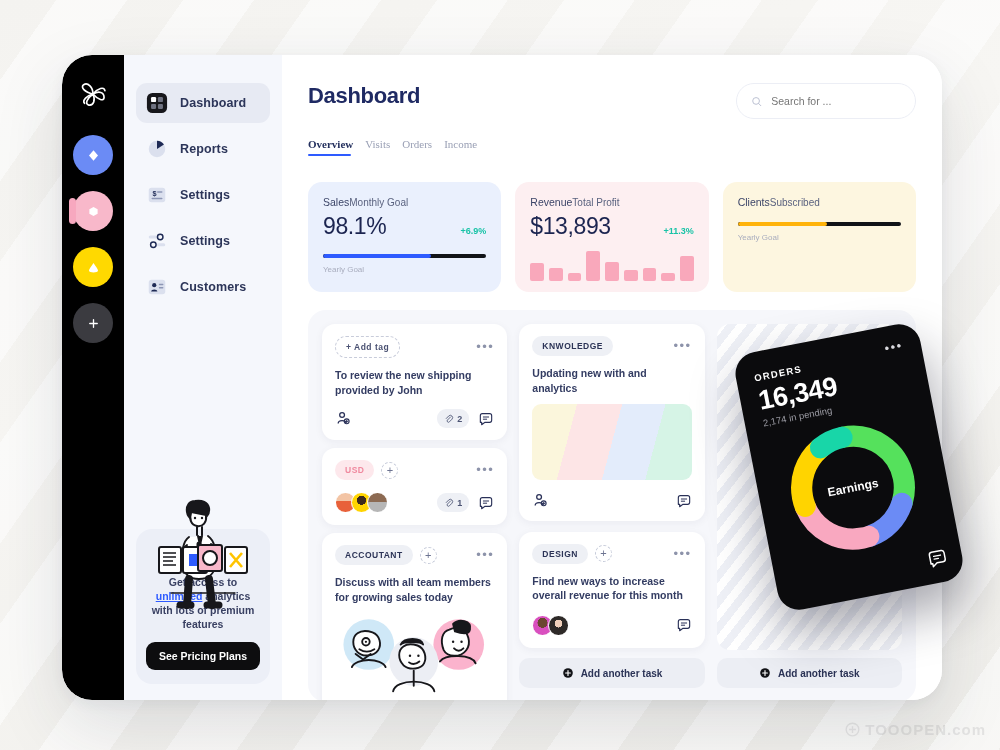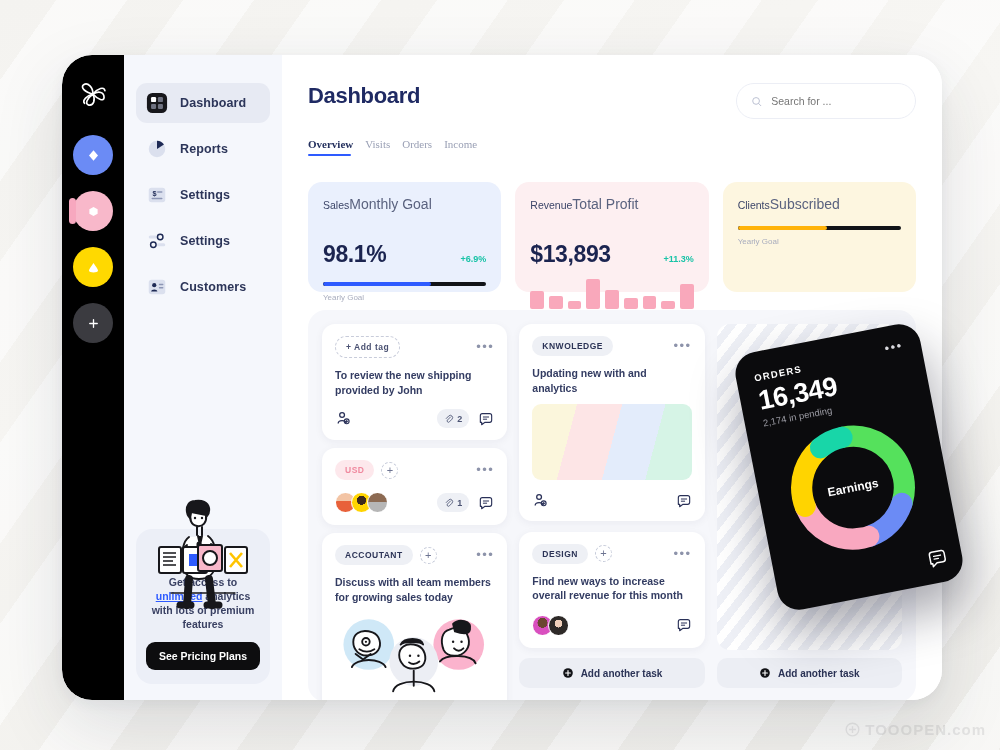--- a/index.html
+++ b/index.html
@@ -125,23 +125,23 @@
   }
 
   
   #stats-row { display: flex; gap: 14px; margin-top: 26px; }
   .stat-card { flex: 1; border-radius: 14px; padding: 14px 15px 13px 15px; height: 110px; position: relative; }
   .stat-card.blue   { background: #eaf0fd; }
   .stat-card.pink   { background: #fdeff1; }
   .stat-card.yellow { background: #fdf6e0; }
   .stat-top { display: flex; align-items: baseline; }
   .stat-label { font-size: 10.5px; color: #3c4568; }
-  .stat-sublabel { font-size: 14px; color: #5a627f; }
+  .stat-sublabel { font-size: 10px; color: #5a627f; }
   .stat-mid { display: flex; justify-content: space-between; align-items: baseline; margin-top: 5px; }
-  .stat-value { font-size: 23px; font-weight: bold; color: #1b2450; letter-spacing: -.4px; margin-top: 24px; }
+  .stat-value { font-size: 23px; font-weight: normal; color: #1b2450; letter-spacing: -.4px; }
   .stat-delta { font-size: 9px; font-weight: bold; color: #19c3a7; }
   .stat-bar { margin-top: 14px; height: 3.5px; border-radius: 2px; background: #111318; position: relative; overflow: hidden; }
   .stat-bar .fill { position: absolute; left: 0; top: 0; bottom: 0; border-radius: 2px; }
   .stat-foot { font-size: 8px; color: #a9adbe; margin-top: 7px; }
   .spark { margin-top: 11px; height: 30px; display: flex; align-items: flex-end; gap: 5px; }
   .spark i { display: block; flex: 1; background: #f9a8bb; border-radius: 2px; }
 
   
   #board {
     margin-top: 18px;

